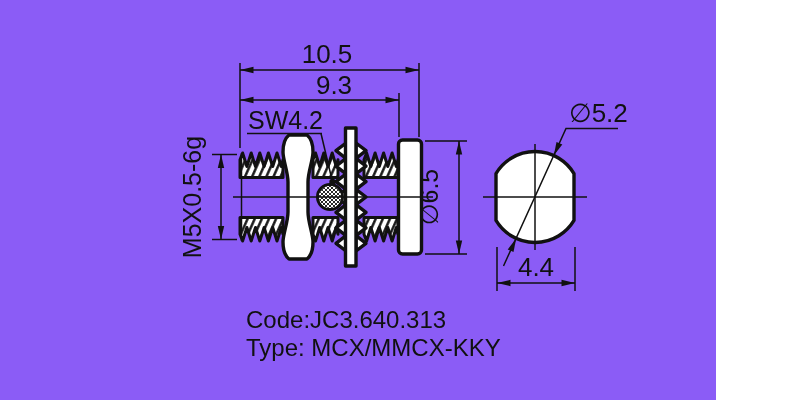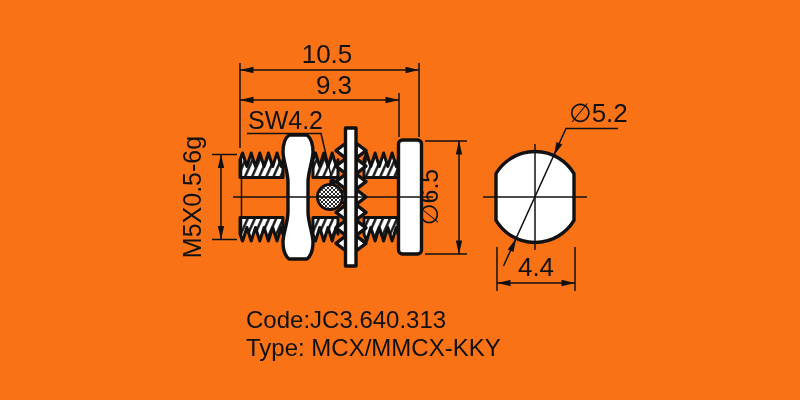--- a/index.html
+++ b/index.html
@@ -1,16 +1,16 @@
 <!DOCTYPE html>
 <html><head>
 <meta charset="utf-8">
 <style>
   html,body{margin:0;padding:0;background:#ffffff;}
-  .stage{position:relative;width:800px;height:400px;background:#f97316;overflow:hidden;}
+  .stage{position:relative;width:716px;height:400px;background:#8b5cf6;overflow:hidden;}
   svg{position:absolute;inset:0;}
   .band{fill:url(#hatch);stroke:#111;stroke-width:3;stroke-linejoin:round;}
   .heavy{fill:#fff;stroke:#111;stroke-width:3.4;stroke-linejoin:round;}
   .thin{fill:none;stroke:#111;stroke-width:1.5;}
   .arrow{fill:#111;stroke:none;}
   .dot{fill:#111;stroke:none;}
   text{fill:#111;font-family:"Liberation Sans","DejaVu Sans",sans-serif;}
   .dimtxt{font-size:26px;}
   .dimtxt-s{font-size:25px;}
   .notetxt{font-size:24px;}

